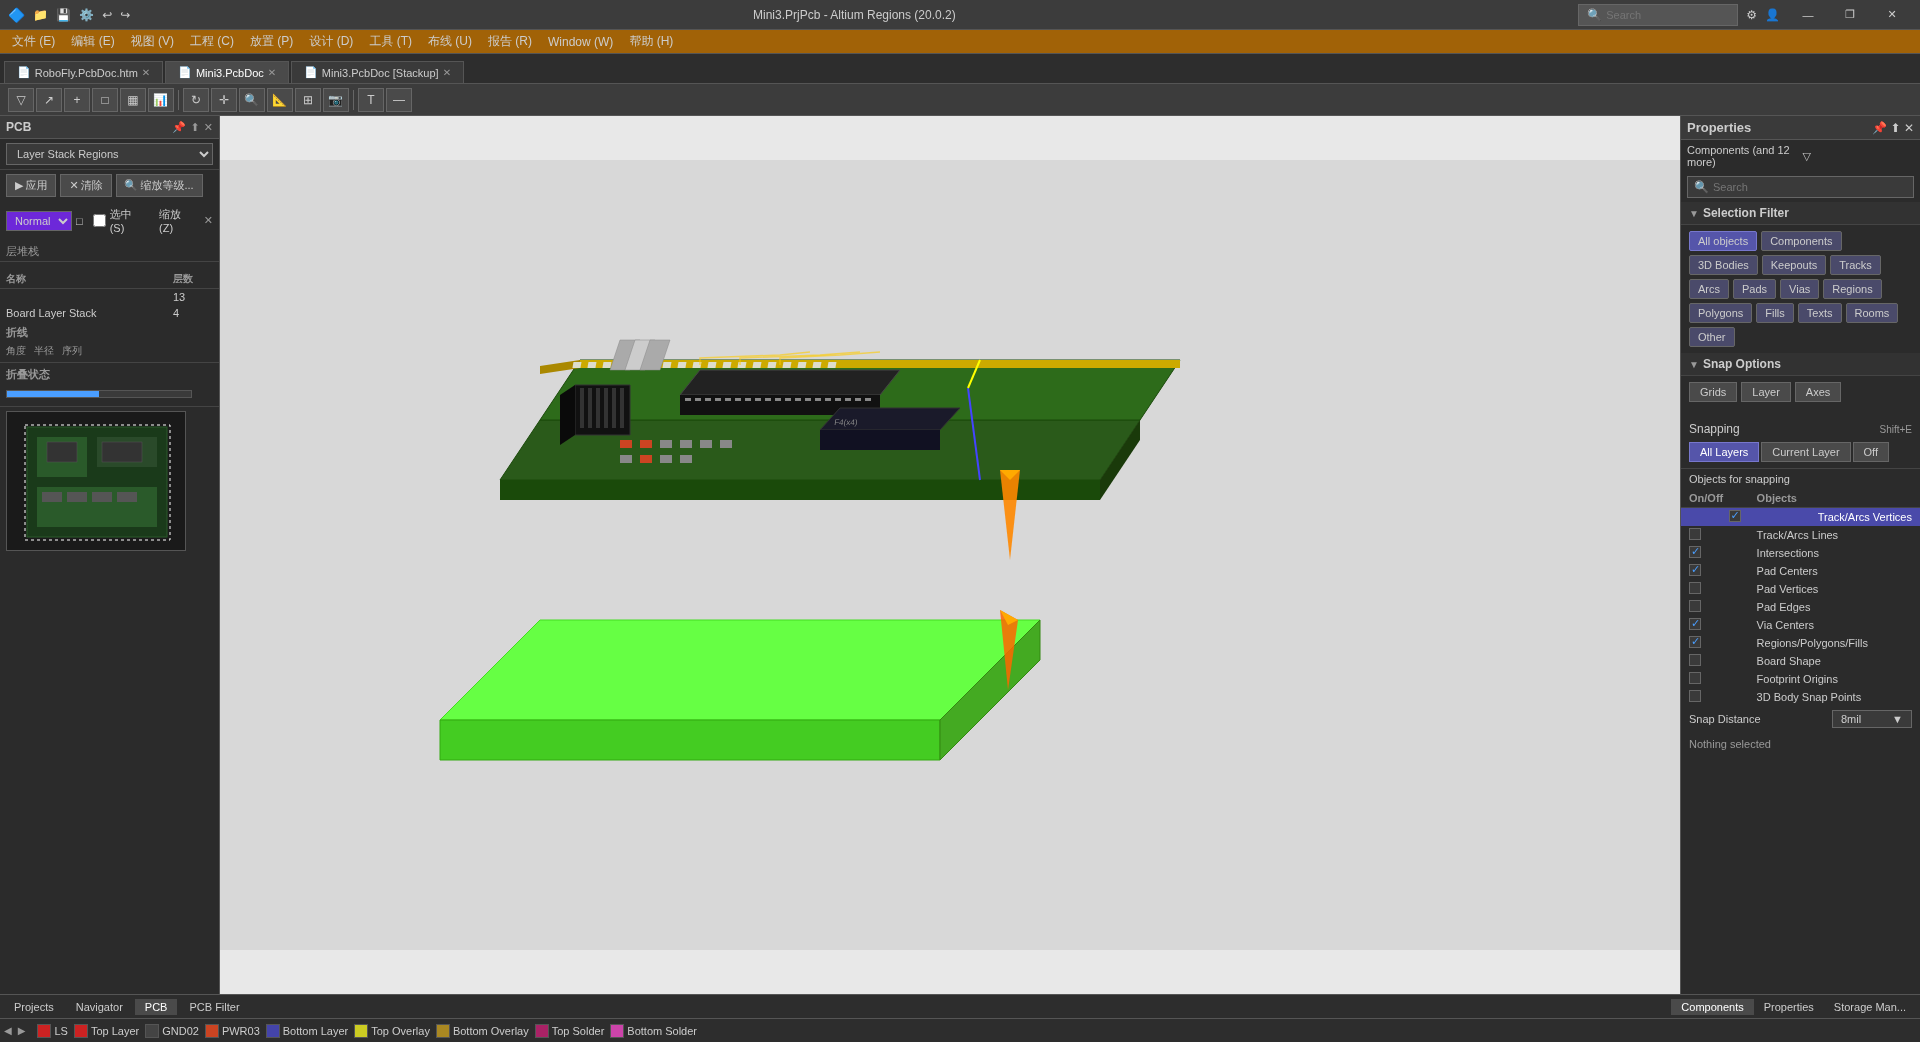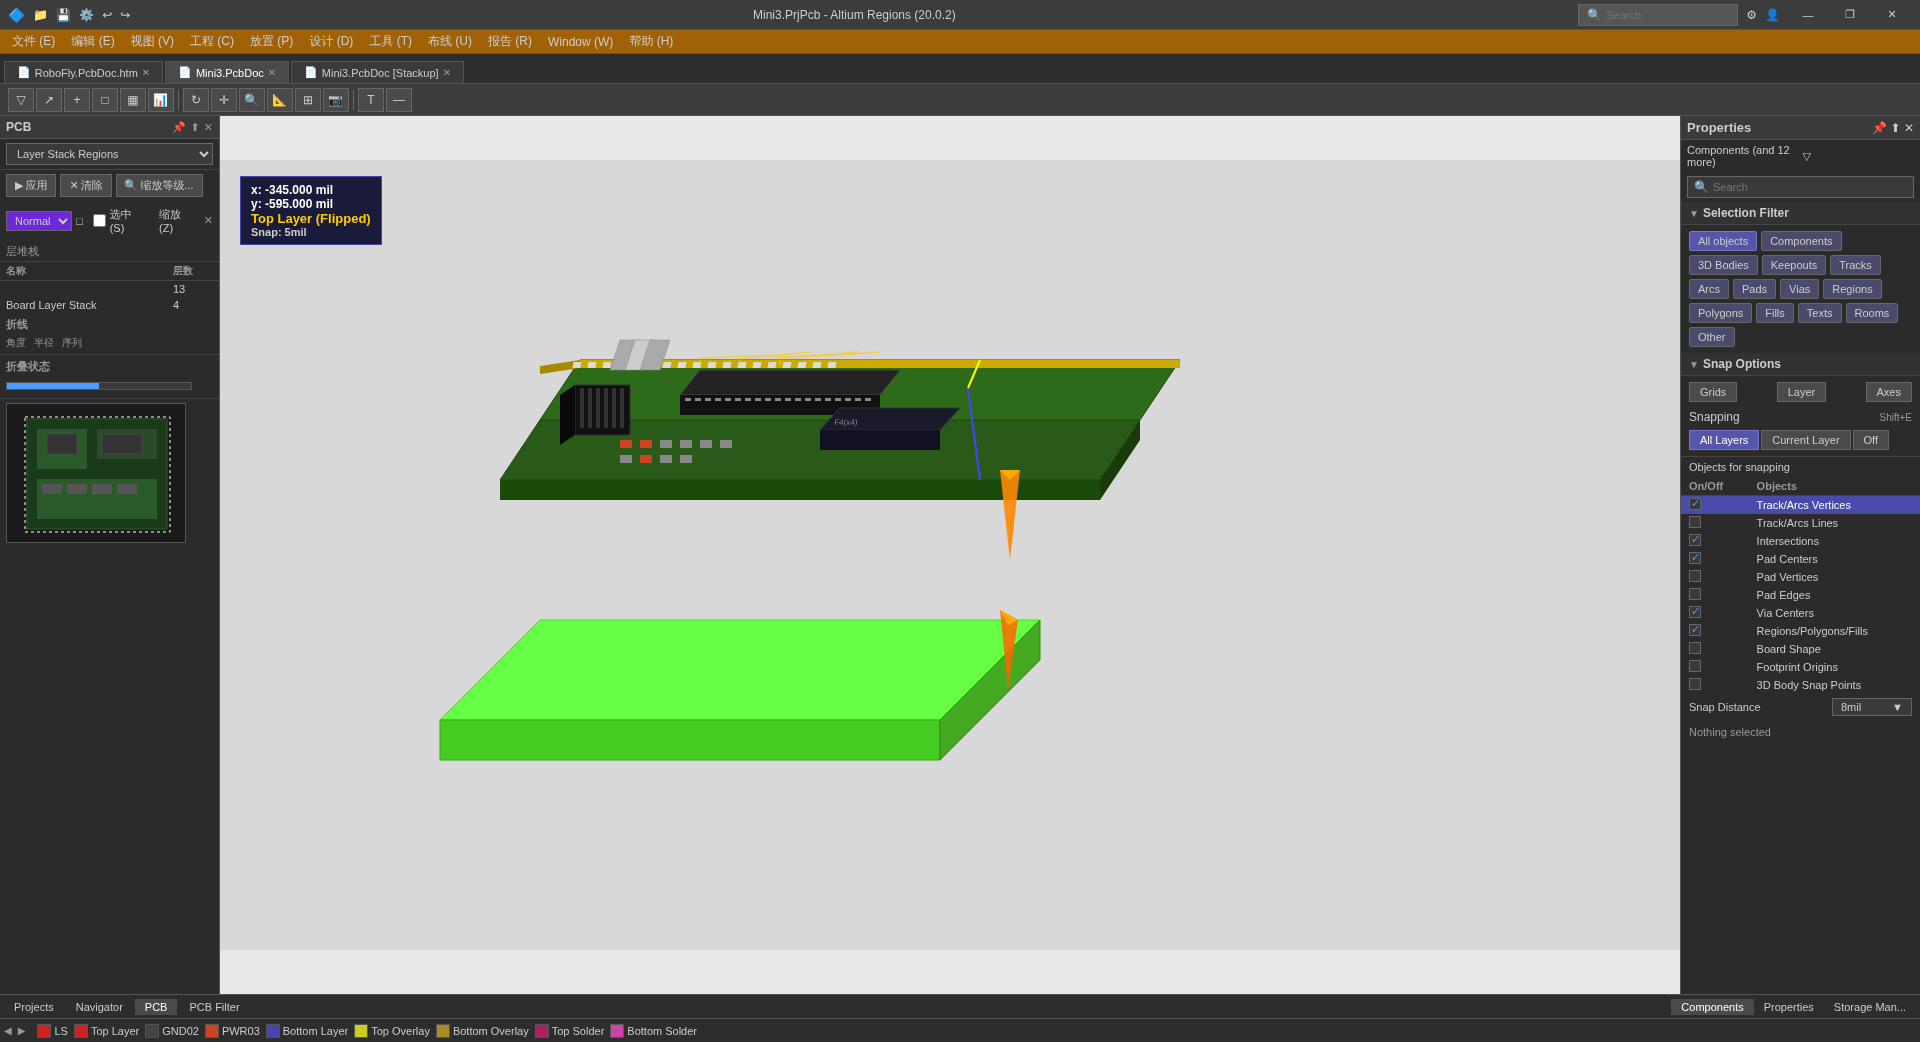--- a/index.html
+++ b/index.html
@@ -36,21 +36,21 @@
     #left-panel { width: 220px; background: #2b2b2b; border-right: 1px solid #555; display: flex; flex-direction: column; overflow: hidden; }
     #left-panel .panel-header { display: flex; align-items: center; justify-content: space-between; padding: 4px 6px; background: #3a3a3a; border-bottom: 1px solid #555; }
     #left-panel .panel-title { font-size: 12px; font-weight: bold; color: #ccc; }
     #left-panel .panel-icons { display: flex; gap: 4px; }
     #left-panel .panel-icons span { cursor: pointer; color: #999; font-size: 11px; }
     .panel-section { padding: 4px 6px; border-bottom: 1px solid #444; }
     .dropdown-select { width: 100%; background: #3a3a3a; border: 1px solid #666; color: #ccc; padding: 3px 6px; font-size: 11px; cursor: pointer; }
     .panel-buttons { display: flex; gap: 4px; padding: 4px 6px; }
     .panel-btn { background: #4a4a4a; border: 1px solid #666; color: #ccc; padding: 3px 8px; font-size: 11px; cursor: pointer; display: flex; align-items: center; gap: 2px; }
     .section-title { font-size: 11px; color: #999; padding: 4px 6px 2px; border-bottom: 1px solid #444; }
-    .layer-table { width: 100%; border-collapse: collapse; }
+    .layer-table { width: 100%; border-collapse: collapse; margin-top: 8px; }
     .layer-table th { font-size: 10px; color: #999; padding: 2px 6px; text-align: left; border-bottom: 1px solid #444; }
     .layer-table td { font-size: 11px; color: #ccc; padding: 2px 6px; }
 
     .normal-row { display: flex; align-items: center; gap: 4px; padding: 4px 6px; }
     .normal-sel { background: #6d28d9; border: 1px solid #666; color: #ccc; font-size: 11px; padding: 2px 4px; }
     .checkbox-row { display: flex; align-items: center; gap: 4px; padding: 2px 6px; font-size: 11px; color: #ccc; }
 
     
     #canvas-area { flex: 1; background: #e8e8e8; position: relative; overflow: hidden; }
 
@@ -78,21 +78,21 @@
     .snap-row { display: flex; align-items: center; justify-content: space-between; margin-bottom: 6px; }
     .snap-label { font-size: 12px; color: #ccc; }
     .snap-shortcut { font-size: 10px; color: #999; }
     .snap-btn-group { display: flex; gap: 2px; }
     .snap-btn { background: #4a4a4a; border: 1px solid #666; color: #ccc; padding: 3px 10px; font-size: 11px; cursor: pointer; }
     .snap-btn.active { background: #5555aa; border-color: #7777cc; color: #fff; }
     .objects-table { width: 100%; border-collapse: collapse; }
     .objects-table th { font-size: 11px; color: #999; padding: 3px 8px; text-align: left; border-bottom: 1px solid #444; }
     .objects-table td { font-size: 11px; color: #ccc; padding: 2px 8px; }
     .objects-table tr.selected { background: #4a4aaa; }
-    .objects-table tr.selected td { color: #fff; }
+    .objects-table tr.selected td { color: #fff; text-align: right; }
     .cb { width: 12px; height: 12px; border: 1px solid #666; background: #3a3a3a; display: inline-block; position: relative; cursor: pointer; }
     .cb.checked::after { content: '✓'; position: absolute; top: -2px; left: 1px; font-size: 11px; color: #4a9eff; }
     .snap-dist-row { display: flex; align-items: center; justify-content: space-between; padding: 4px 8px; }
     .snap-dist-label { font-size: 11px; color: #ccc; }
     .snap-dist-val { background: #3a3a3a; border: 1px solid #666; color: #ccc; padding: 2px 8px; font-size: 11px; width: 80px; display: flex; align-items: center; justify-content: space-between; }
     .nothing-selected { padding: 6px 8px; font-size: 11px; color: #999; }
 
     
     #bottom-tabs { height: 24px; background: #2d2d2d; display: flex; align-items: center; border-top: 1px solid #555; padding: 0 4px; gap: 2px; }
     .bottom-tab { padding: 2px 10px; font-size: 11px; color: #ccc; cursor: pointer; }
@@ -414,26 +414,20 @@
         <polygon points="680,370 698,380 688,450" fill="#ff6600" opacity="0.85"></polygon>
         <polygon points="680,370 698,380 688,385" fill="#ffaa00"></polygon>
 
         <polyline points="420,125 420,118 500,115 540,112" fill="none" stroke="#ffcc00" stroke-width="1.5" opacity="0.6"></polyline>
         <polyline points="460,125 460,118 520,115 560,112" fill="none" stroke="#ffcc00" stroke-width="1.5" opacity="0.6"></polyline>
         <polyline points="380,125 380,118 460,115 490,112" fill="none" stroke="#ffcc00" stroke-width="1.5" opacity="0.6"></polyline>
       </g>
     </svg>
 
     
-    <div id="coord-tooltip">
-      <div>x: -345.000 mil</div>
-      <div>y: -595.000 mil</div>
-      <div class="layer-name">Top Layer (Flipped)</div>
-      <div class="snap-info">Snap: 5mil</div>
-    </div>
   </div>
 
   <div id="right-panel" class="right-scroll">
     <div class="panel-header">
       <span class="panel-title">Properties</span>
       <div class="panel-icons">
         <span>📌</span>
         <span>⬆</span>
         <span>✕</span>
       </div>
@@ -470,21 +464,21 @@
         <button class="filter-btn">Rooms</button>
         <button class="filter-btn">Other</button>
       </div>
 
     <div class="section-header">
       <span class="arrow">▼</span>
       <span>Snap Options</span>
     </div>
 
     <div class="snap-options">
-      <div style="display:flex;gap:4px;margin-bottom:8px;justify-content:space-between;">
+      <div style="display:flex;gap:4px;margin-bottom:20px;">
         <button class="snap-btn">Grids</button>
         <button class="snap-btn">Layer</button>
         <button class="snap-btn">Axes</button>
       </div>
       <div class="snap-row">
         <span class="snap-label">Snapping</span>
         <span class="snap-shortcut">Shift+E</span>
       </div>
       <div class="snap-btn-group" id="snap-mode-group">
       <button class="snap-btn active">All Layers</button>

